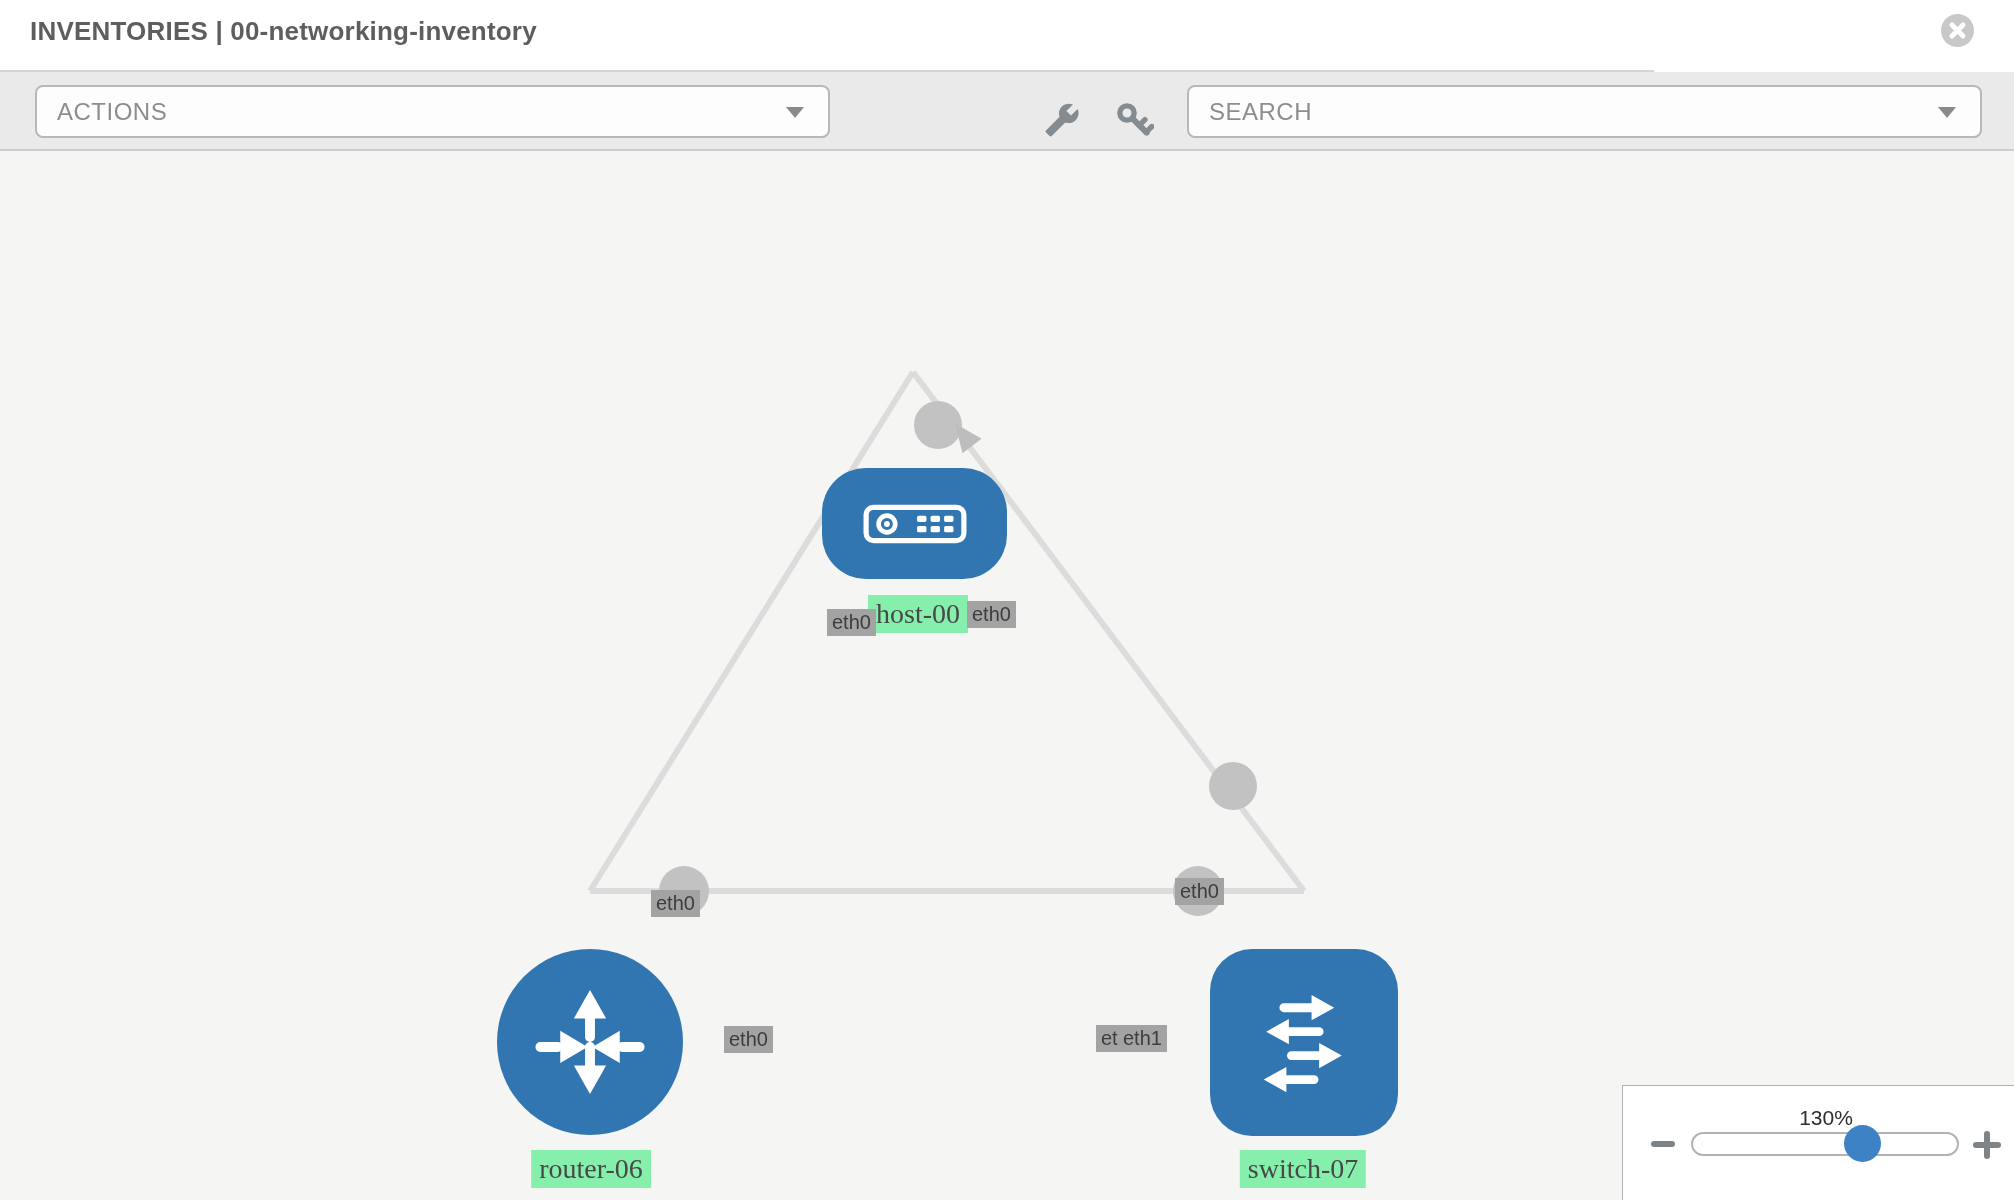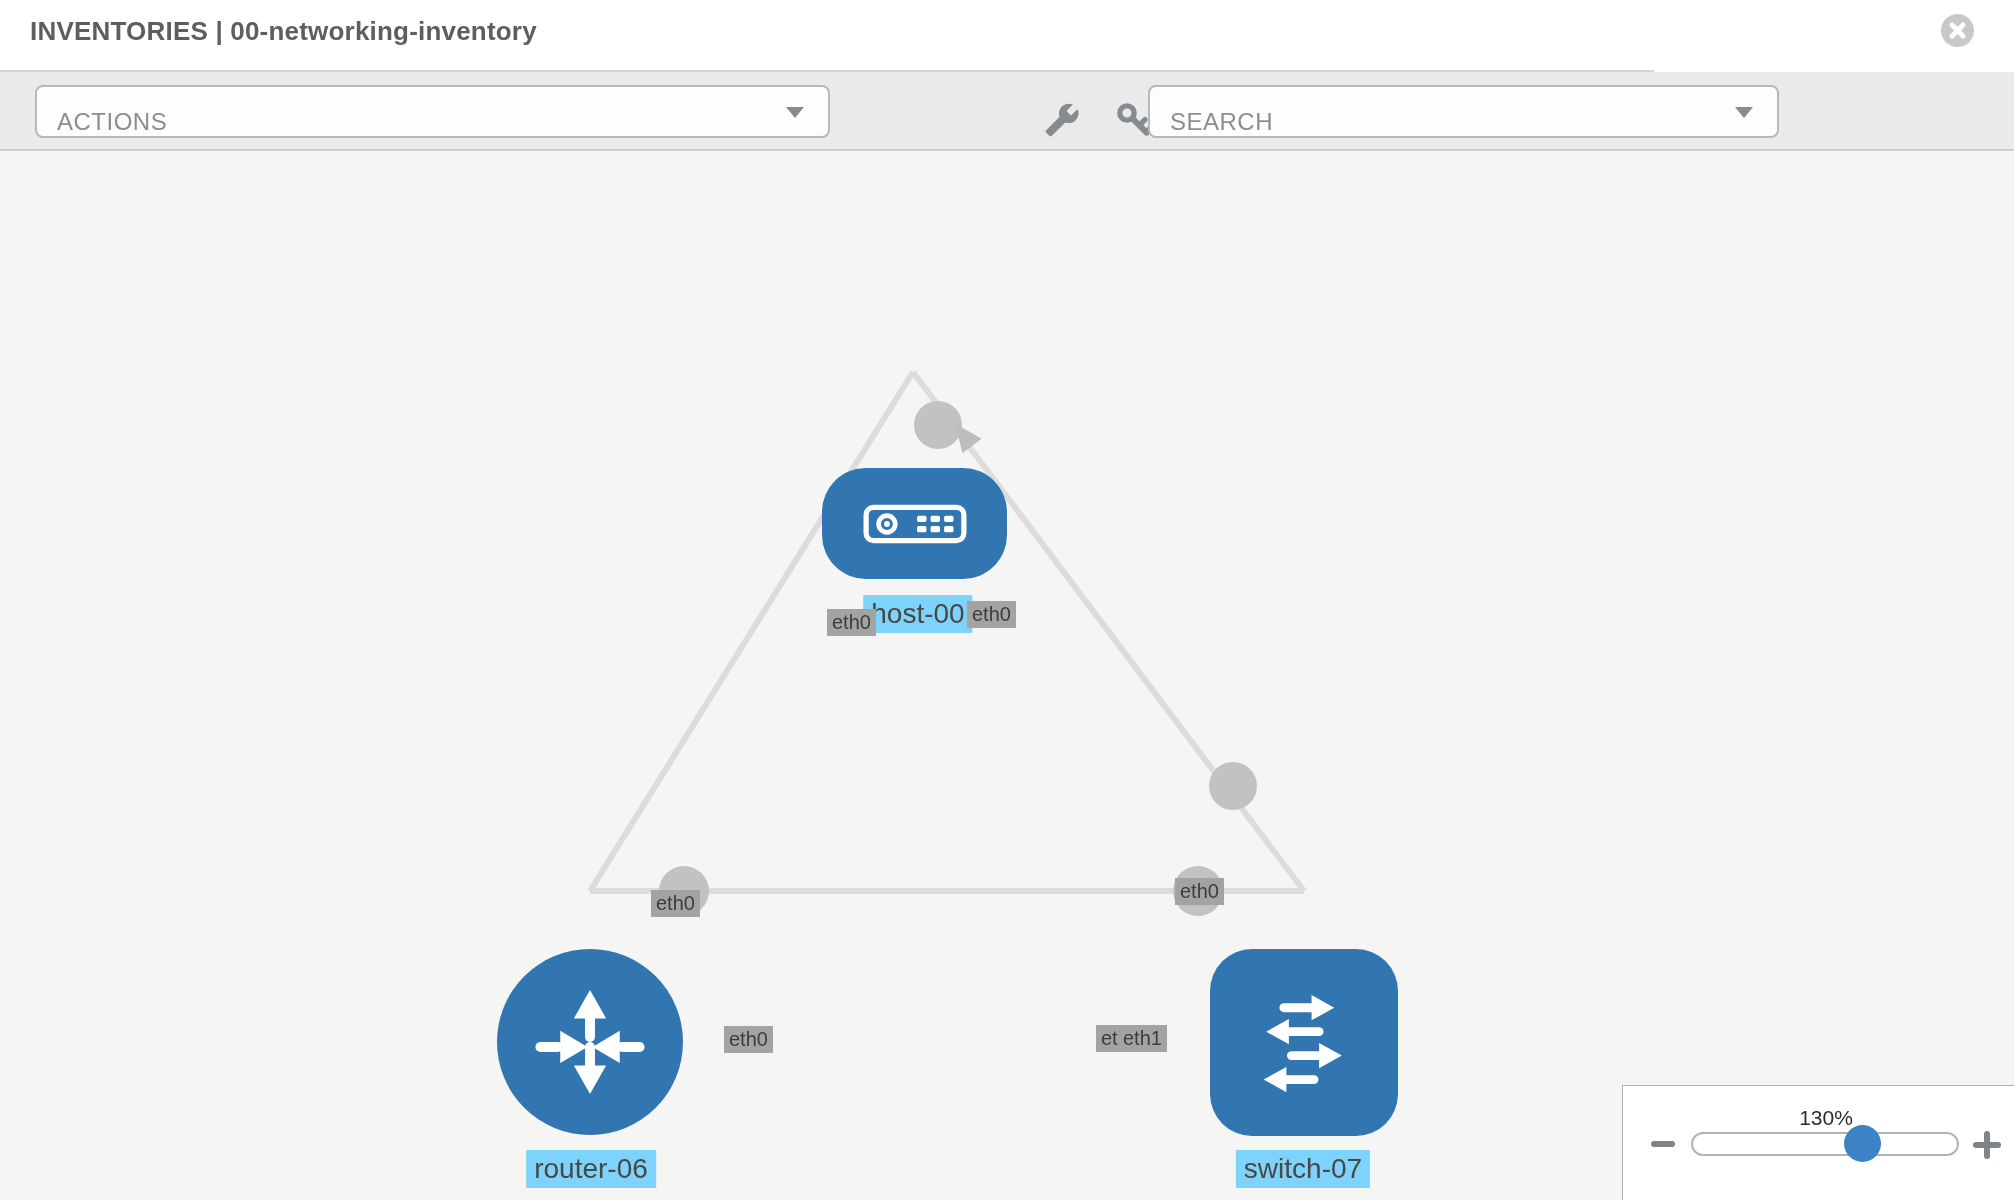--- a/index.html
+++ b/index.html
@@ -13,41 +13,41 @@
   .title { position:absolute; left:30px; top:16px; font-size:26px; font-weight:700;
     color:#5e5e5e; letter-spacing:0.2px; }
   .close-btn { position:absolute; left:1941px; top:14px; width:33px; height:33px;
     border-radius:50%; background:#c8c8c8; cursor:pointer; }
   .close-btn svg { position:absolute; left:7px; top:7px; }
 
   
   .toolbar { position:absolute; left:0; top:72px; width:2014px; height:79px;
     background:#eaeaea; border-bottom:2px solid #cdcdcd; z-index:19; }
   .select-box { position:absolute; top:13px; height:53px; background:#fdfdfd;
-    border:2px solid #b8b8b8; border-radius:8px; display:flex; align-items:flex-end;
+    border:2px solid #b8b8b8; border-radius:8px; display:flex; align-items:center;
     cursor:pointer; }
   .select-box .label { font-size:24px; color:#8d8d8d; padding-left:20px; letter-spacing:0.5px; }
   .caret { position:absolute; right:24px; top:50%; margin-top:-5px; width:0; height:0;
     border-left:9px solid transparent; border-right:9px solid transparent;
     border-top:11px solid #8a8a8a; }
   .tool-icon { position:absolute; cursor:pointer; }
 
   
   .canvas { position:absolute; left:0; top:151px; width:2014px; height:1049px;
     background:#f5f5f3; z-index:1; }
   svg.links-layer { position:absolute; left:0; top:0; z-index:1; }
 
   .node { position:absolute; background:#3276b1; z-index:3;
     display:flex; align-items:center; justify-content:center; cursor:pointer; }
   .node-host   { left:822px;  top:317px; width:185px; height:111px; border-radius:44px; }
   .node-router { left:497px;  top:798px; width:186px; height:186px; border-radius:50%; }
   .node-switch { left:1210px; top:798px; width:188px; height:187px; border-radius:42px; }
 
-  .node-label { position:absolute; transform:translateX(-50%); background:#7dd3fc;
-    color:#484848; font-size:28px; padding:3px 8px; white-space:nowrap; z-index:4; }
+  .node-label { position:absolute; transform:translateX(-50%); background:#86efac;
+    color:#484848; font-size:28px; padding:3px 8px; white-space:nowrap; z-index:4;font-family:Liberation Serif, serif; }
   .eth-label { position:absolute; background:#a3a3a3; color:#3d3d3d; font-size:20px;
     padding:2px 5px; white-space:nowrap; z-index:4; }
 
   
   .zoom-panel { position:absolute; left:1622px; top:1085px; width:420px; height:130px;
     background:#ffffff; border:1px solid #b1b1b1; z-index:25; }
   .zoom-level { position:absolute; left:203px; top:20px; transform:translateX(-50%);
     font-size:21px; color:#2e2e2e; }
   .zoom-minus { position:absolute; left:28px; top:55px; width:24px; height:6px;
     background:#7d8387; border-radius:3px; cursor:pointer; }
@@ -166,21 +166,21 @@
       <svg width="40" height="40" viewBox="0 0 24 24">
         <circle cx="7.8" cy="7.8" r="4.3" fill="none" stroke="#858c91" stroke-width="3.2"></circle>
         <g stroke="#858c91" stroke-linecap="round">
           <line x1="11" y1="11" x2="19.6" y2="19.6" stroke-width="3.6"></line>
           <line x1="15.2" y1="15.2" x2="18.6" y2="11.8" stroke-width="3.2"></line>
           <line x1="19.3" y1="19.3" x2="22.7" y2="15.9" stroke-width="3.2"></line>
         </g>
       </svg>
     </div>
 
-    <div class="select-box" style="left:1148px; width:631px;">
+    <div class="select-box" style="left:1187px; width:795px;">
       <span class="label">SEARCH</span>
       <span class="caret"></span>
     </div>
   </div>
 
   <div class="zoom-panel">
     <div class="zoom-level">130%</div>
     <div class="zoom-minus">
       <span></span>
     </div>

